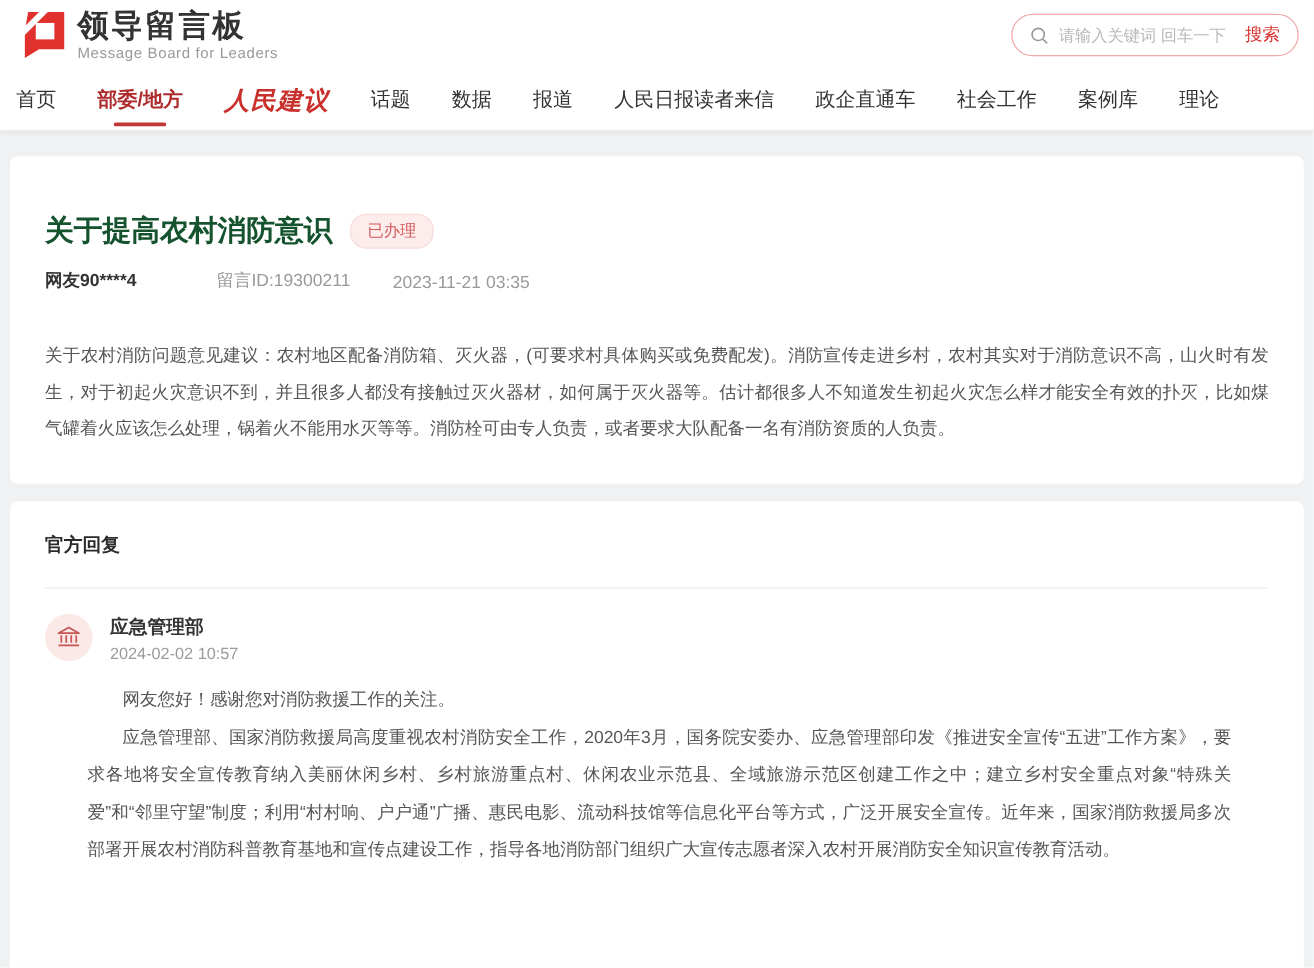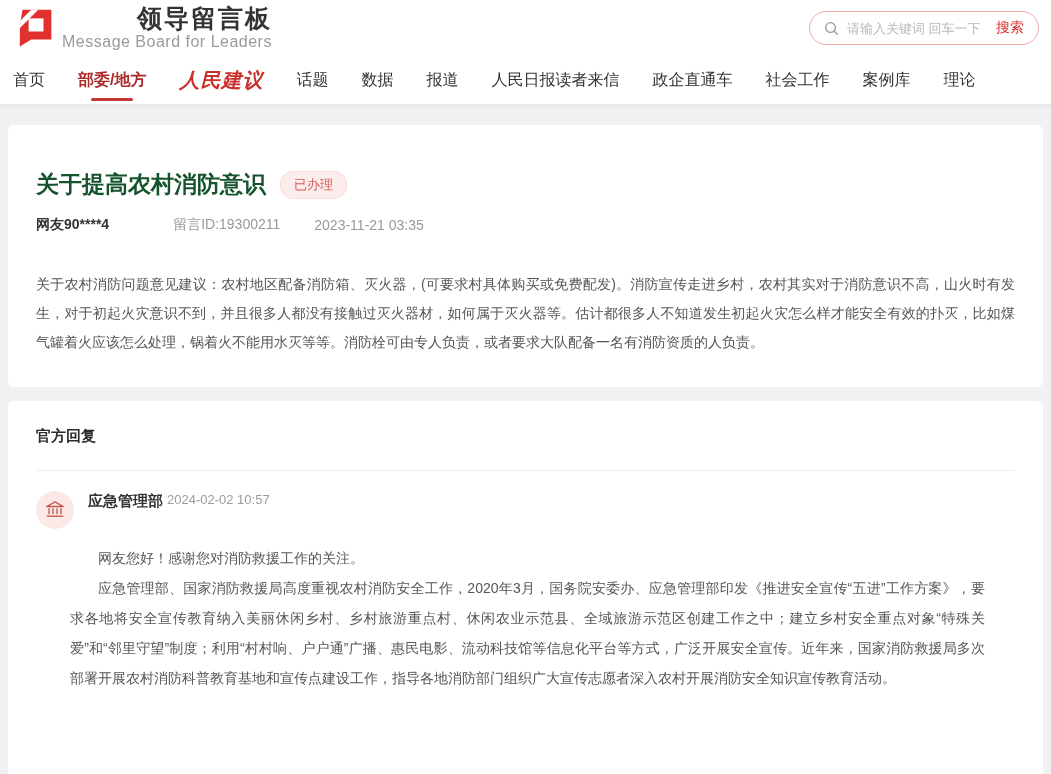--- a/index.html
+++ b/index.html
@@ -7,25 +7,25 @@
   body {
     font-family:"Liberation Sans","DejaVu Sans",sans-serif;
     background:#f0f1f2; color:#333;
   }
 
   
   .header {
     height:56px; background:#fff; display:flex; align-items:center;
     padding:0 12px;
   }
-  .logo { display:flex; align-items:center; gap:8px;text-align:right; }
+  .logo { display:flex; align-items:center; gap:8px; }
   .logo-icon { width:42px; height:42px; display:block; }
   .logo-text-wrap { display:flex; flex-direction:column; line-height:1.05; }
   .logo-title { font-size:25px; font-weight:bold; color:#333; letter-spacing:2px; }
-  .logo-subtitle { font-size:16px; color:#9a9a9a; letter-spacing:.5px; margin-top:2px; }
+  .logo-subtitle { font-size:12px; color:#9a9a9a; letter-spacing:.5px; margin-top:2px; }
 
   .search-pill {
     margin-left:auto; width:230px; height:34px; border:1px solid #f0a9a9;
     border-radius:17px; display:flex; align-items:center; padding:0 14px;
     background:#fff;
   }
   .search-pill svg { flex:0 0 auto; }
   .search-input {
     border:none; outline:none; flex:1; min-width:0; font-size:13px;
     color:#333; margin-left:8px; background:transparent;
@@ -96,21 +96,21 @@
 
   
   .reply-section-title { font-size:15px; font-weight:bold; color:#2b2b2b; }
   .reply-divider { height:1px; background:#ededed; margin:24px 0 20px; }
 
   .reply-head { display:flex; align-items:flex-start; gap:14px; }
   .reply-avatar {
     width:38px; height:38px; border-radius:50%; background:#fbe9e7;
     display:flex; align-items:center; justify-content:center; flex:0 0 auto;
   }
-  .reply-head-text { display:flex; flex-direction:row; gap:4px; padding-top:1px;justify-content:flex-end; }
+  .reply-head-text { display:flex; flex-direction:column; gap:4px; padding-top:1px;justify-content:flex-end; }
   .reply-dept { font-size:15px; font-weight:bold; color:#333; }
   .reply-time { font-size:13px; color:#9b9b9b; }
 
   .reply-content {
     margin:14px 30px 0 34px; font-size:14px; color:#555; line-height:30px;
     text-align:justify;
   }
   .reply-content p { text-indent:2em; }
 </style>
 </head>

